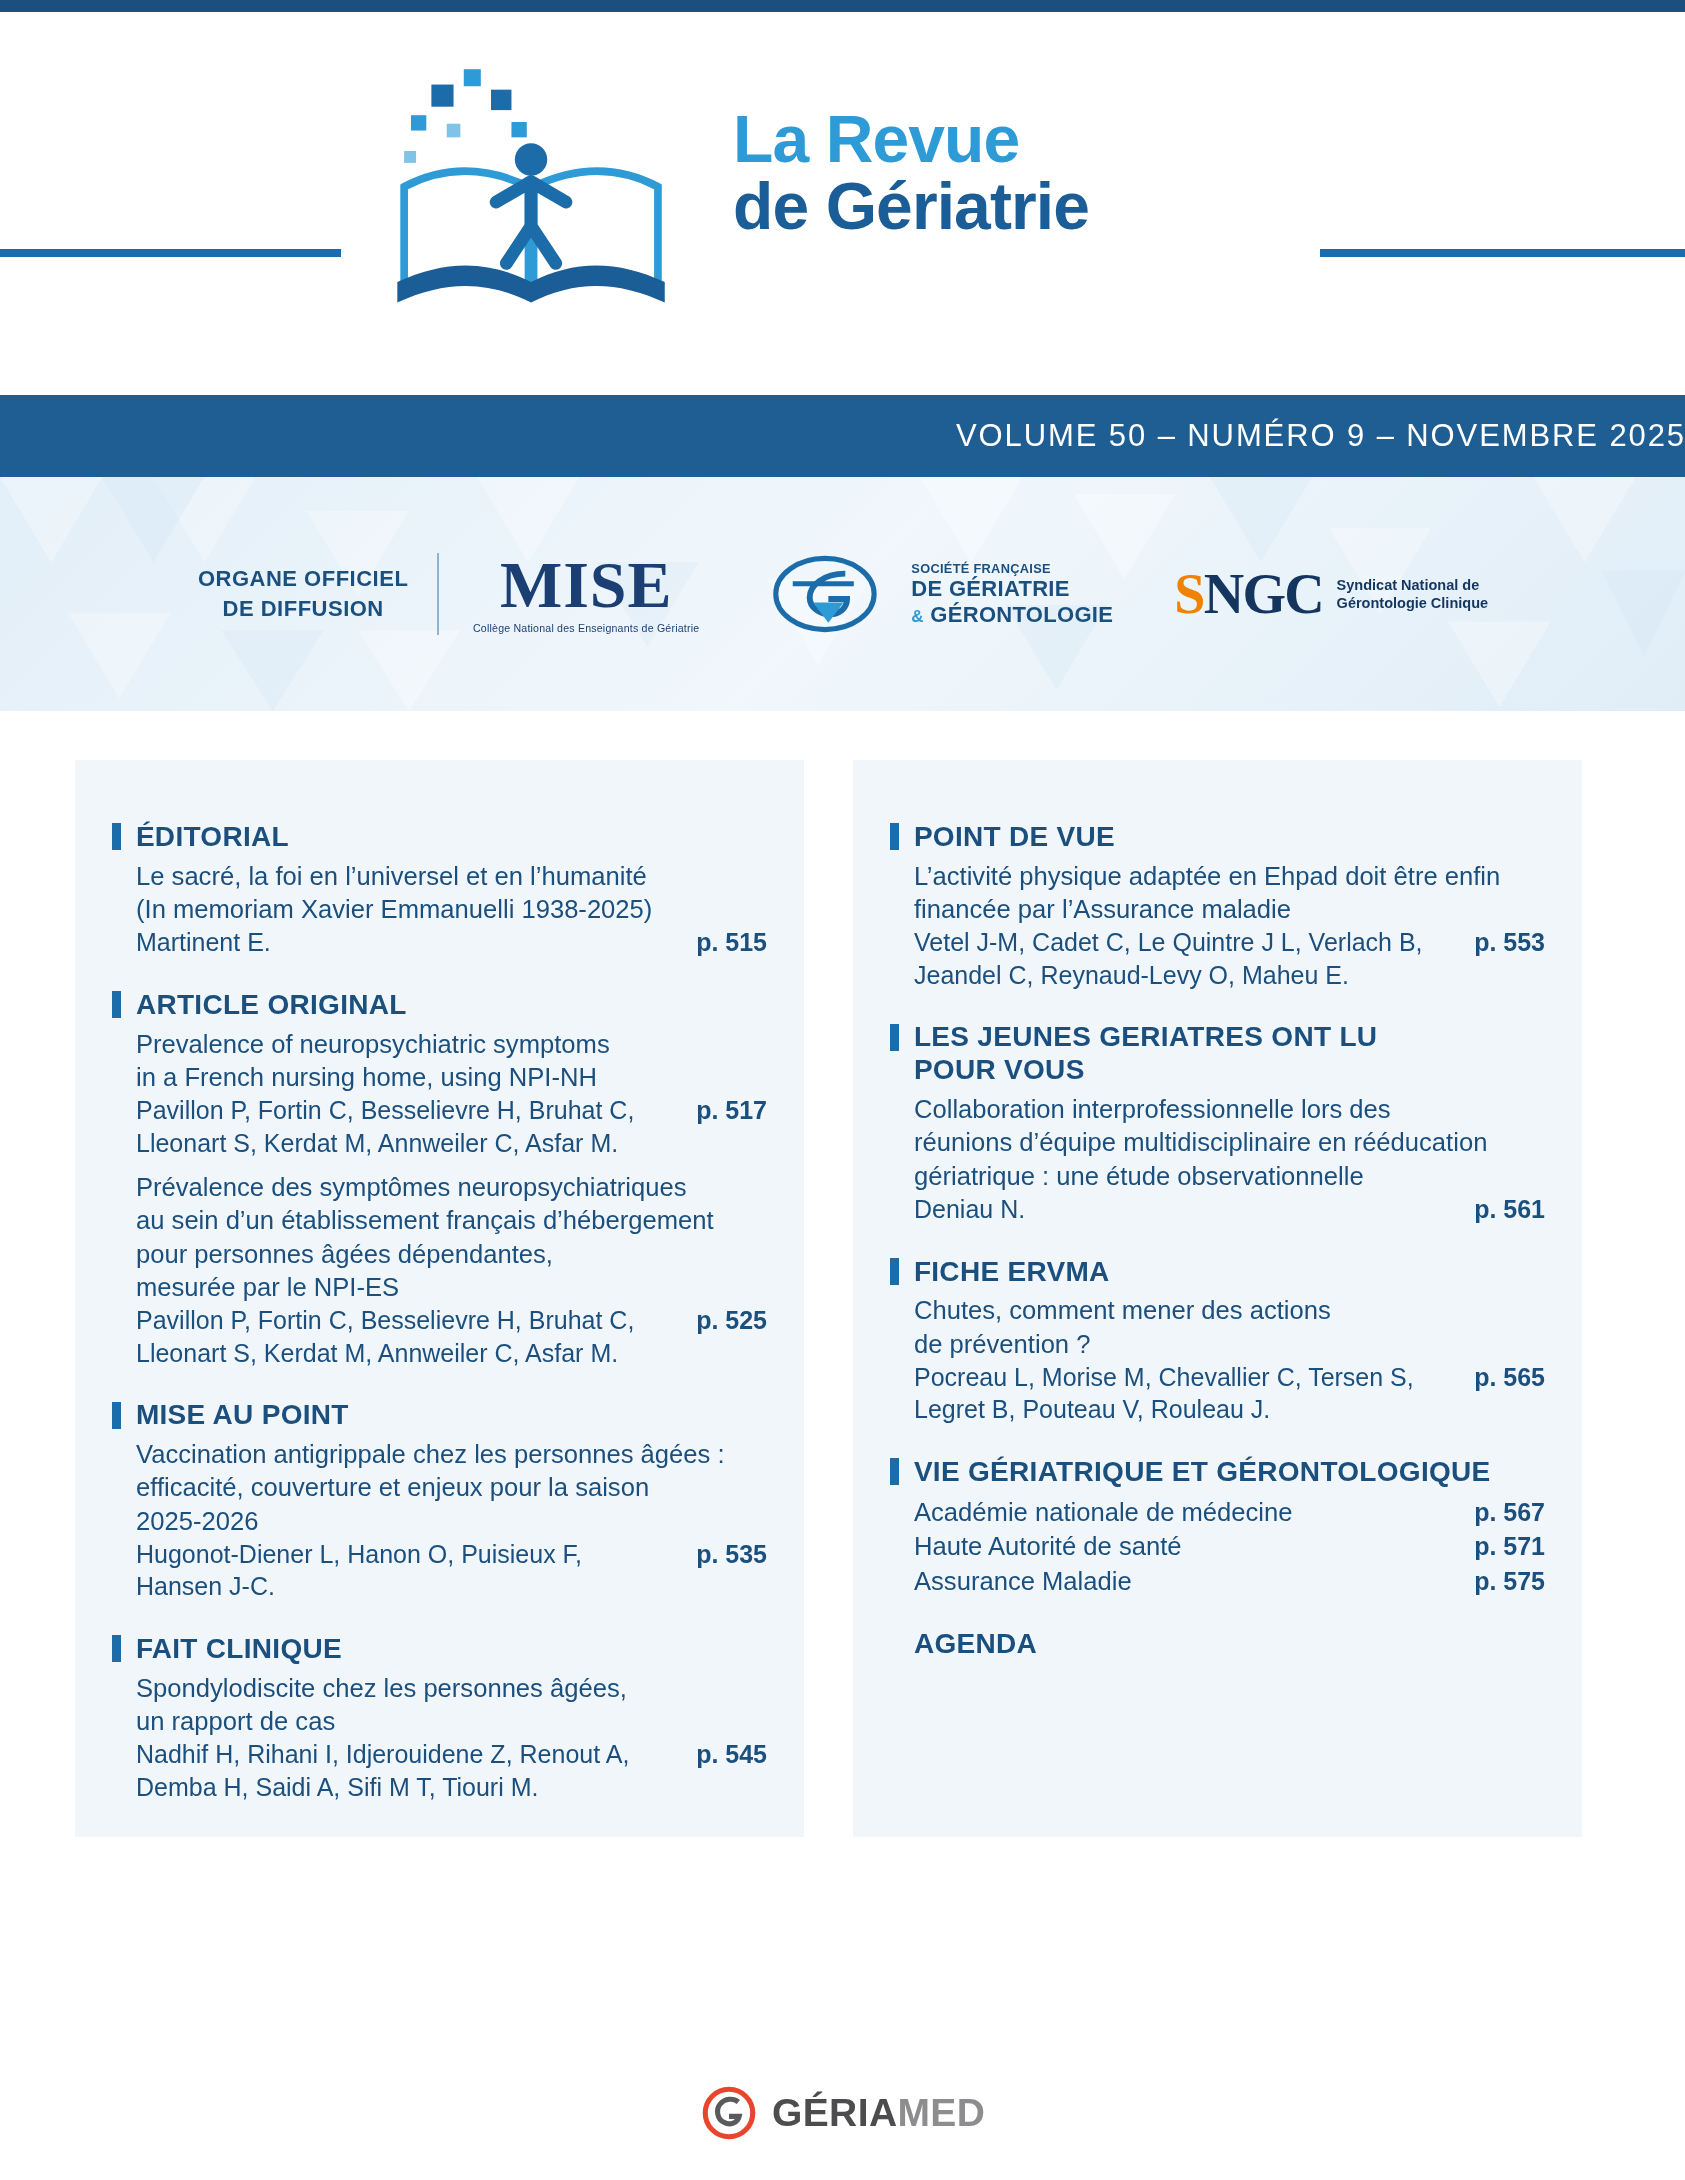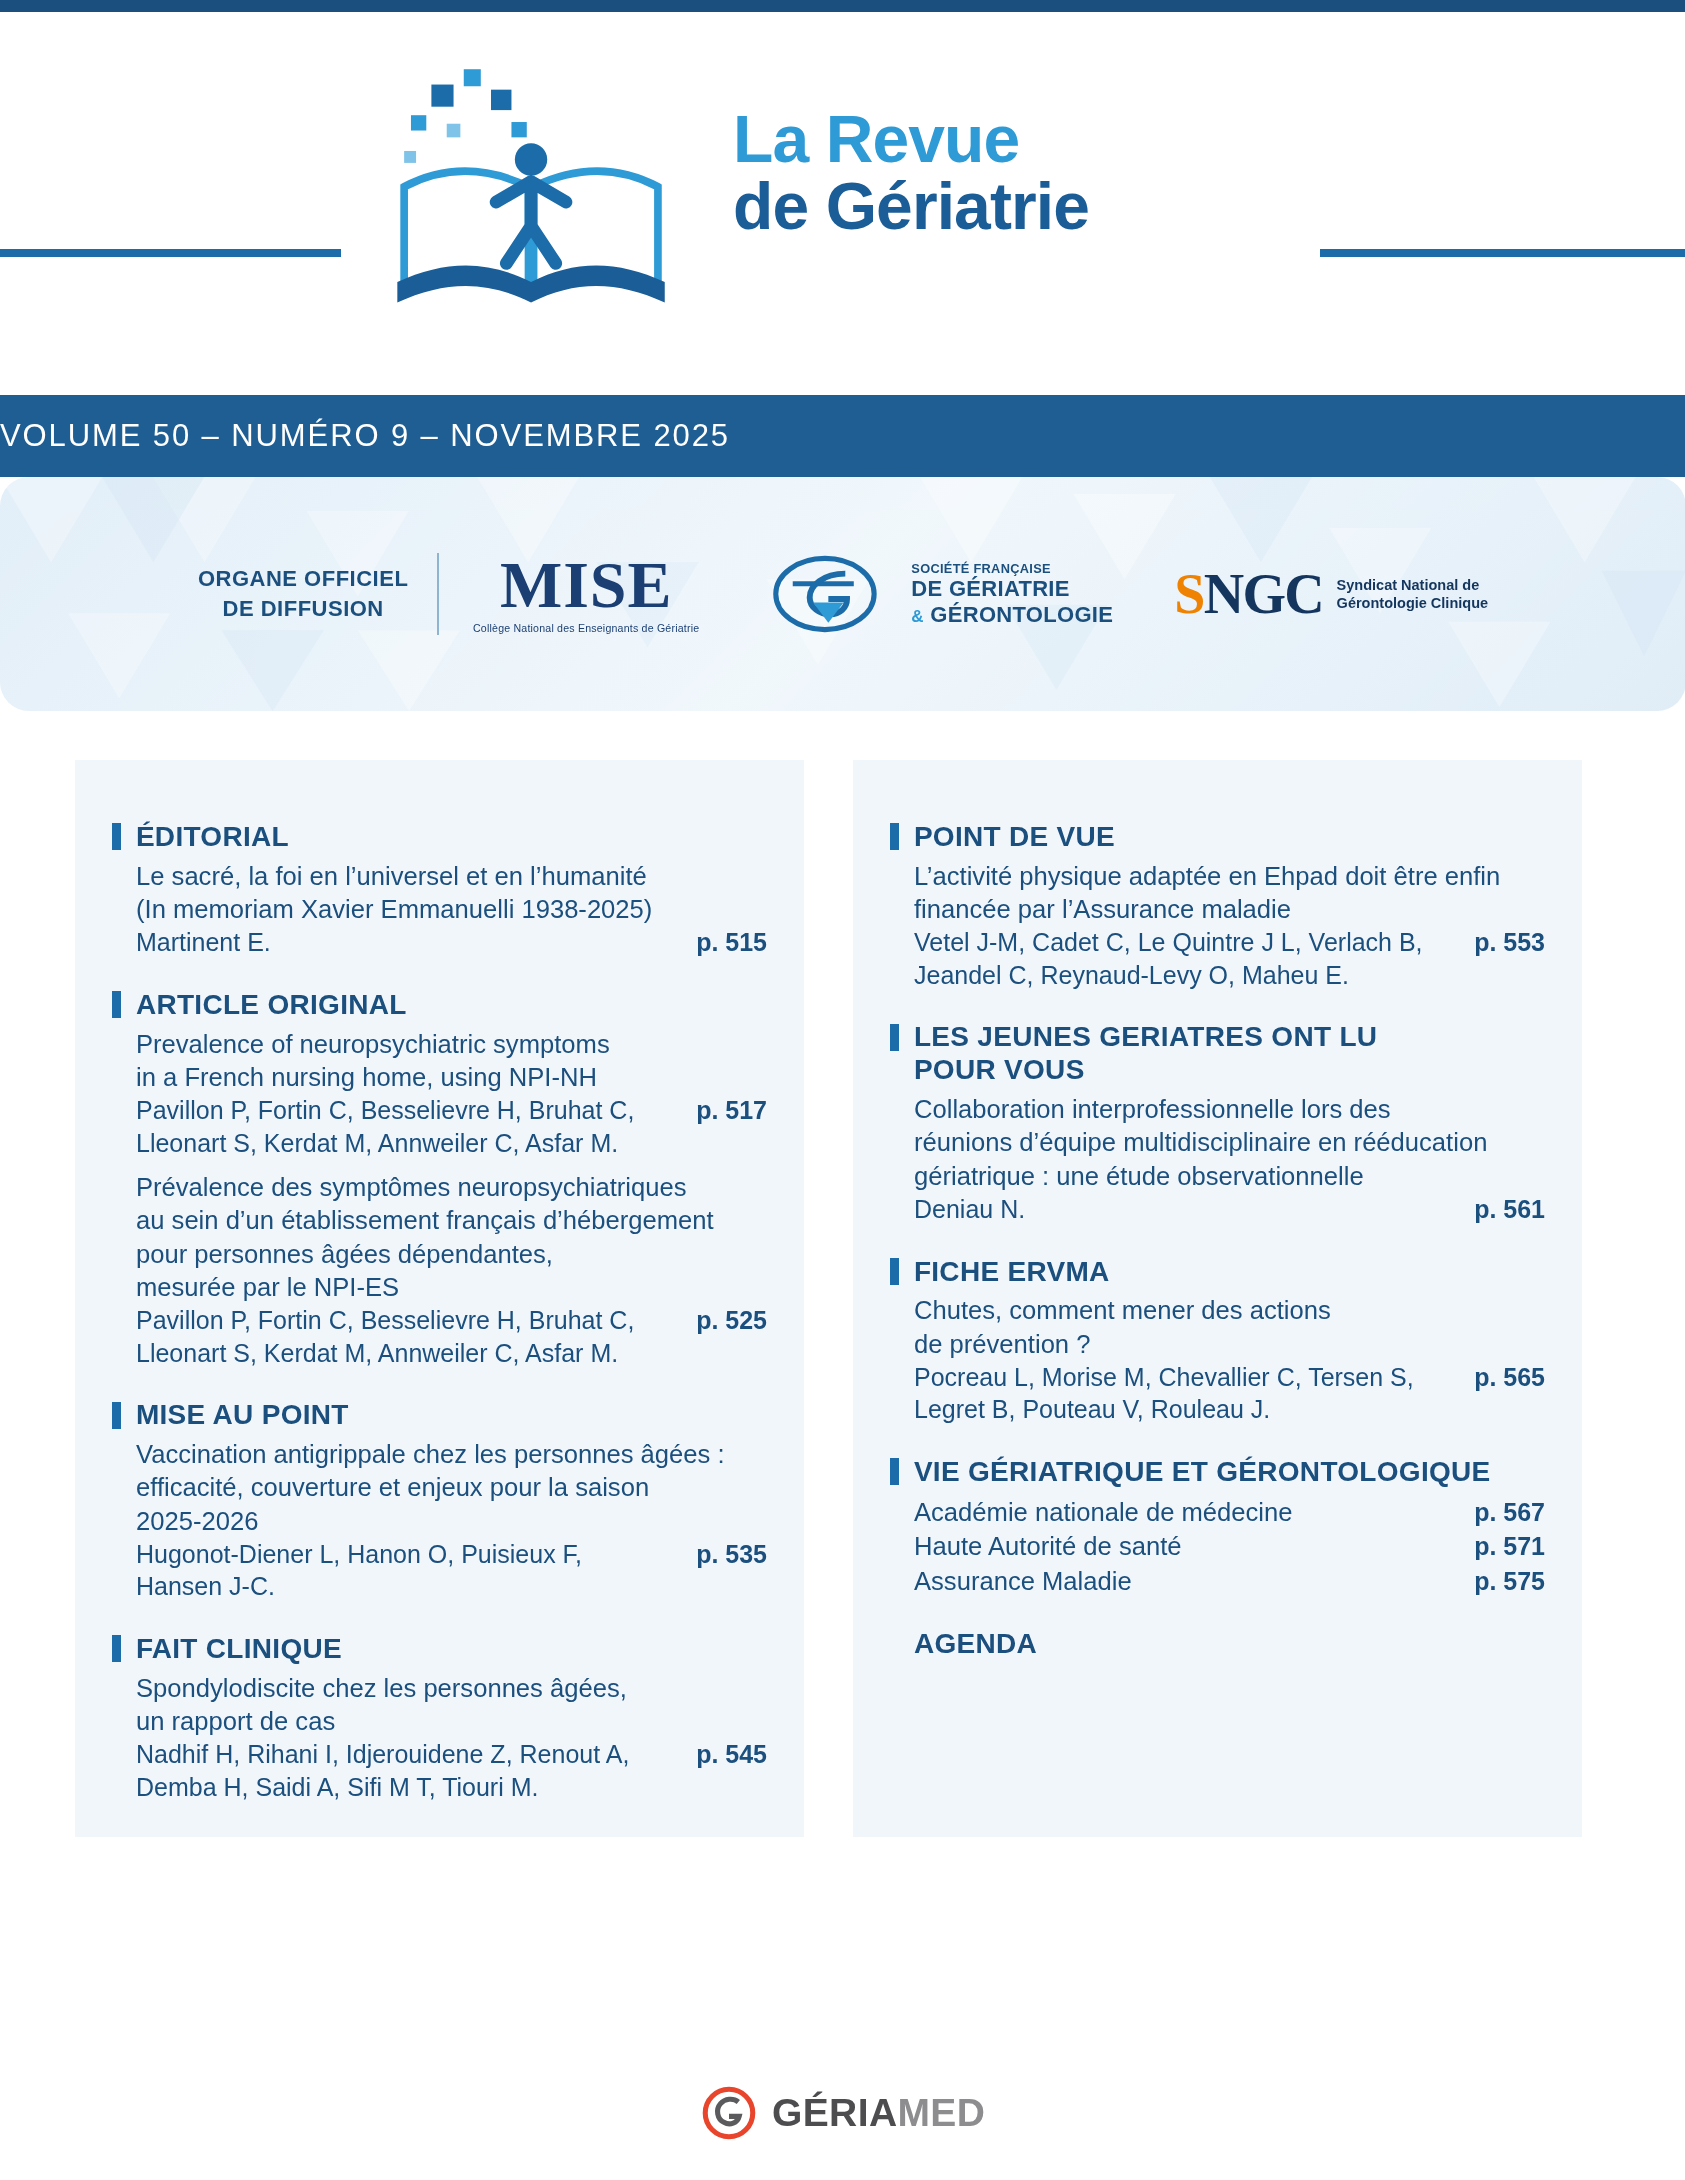--- a/index.html
+++ b/index.html
@@ -52,35 +52,34 @@
   }
   .journal-title .l1 { color: #2e9bd6; display: block; }
   .journal-title .l2 { color: #1b5d96; display: block; }
 
   
   .volbar {
     height: 82px;
     background: #1f5e93;
     display: flex;
     align-items: center;
-    justify-content: flex-start;
+    justify-content: flex-end;
     color: #ffffff;
     font-size: 31px;
     letter-spacing: 1.9px;
   }
 
   
   .sponsors {
     position: relative;
     height: 234px;
     background:
       linear-gradient(135deg, rgba(225,238,248,.85) 0%, rgba(242,248,252,.85) 50%, rgba(222,236,247,.85) 100%),
       #eaf3fa;
     overflow: hidden;
-    border-radius: 29px;
   }
   .tri-pattern {
     position: absolute;
     inset: 0;
     opacity: .55;
   }
   .sponsor-row {
     position: relative;
     display: flex;
     align-items: center;

